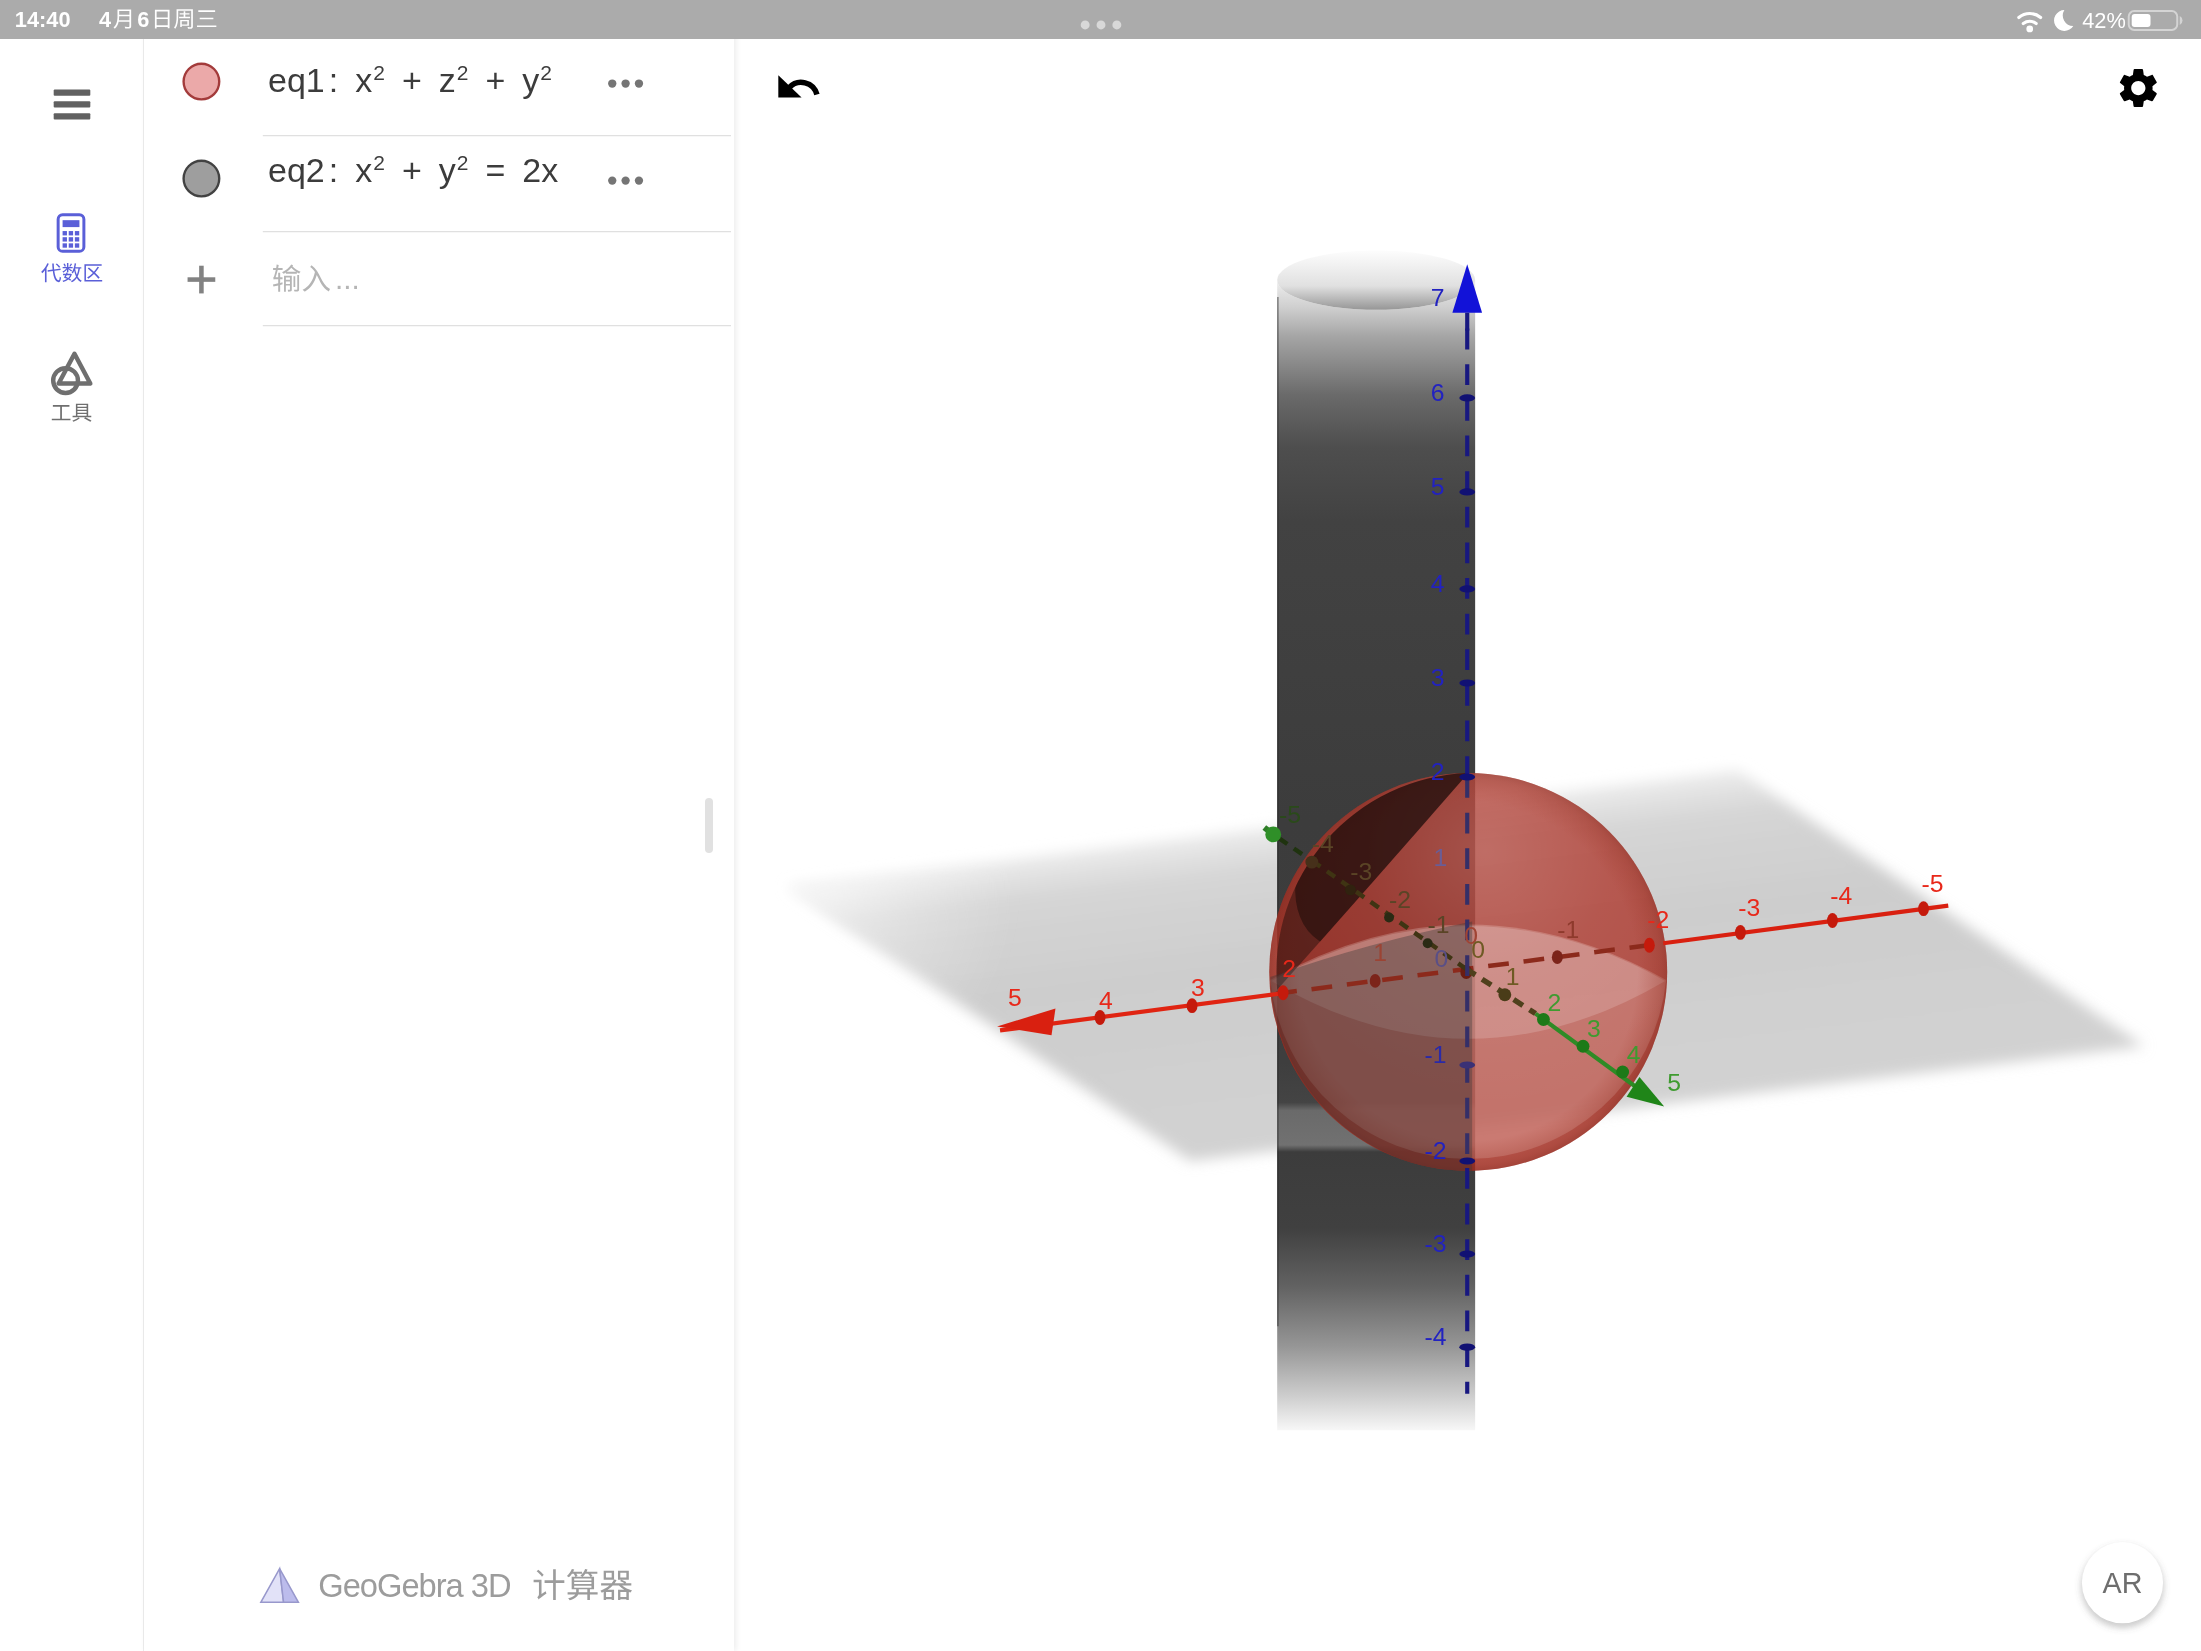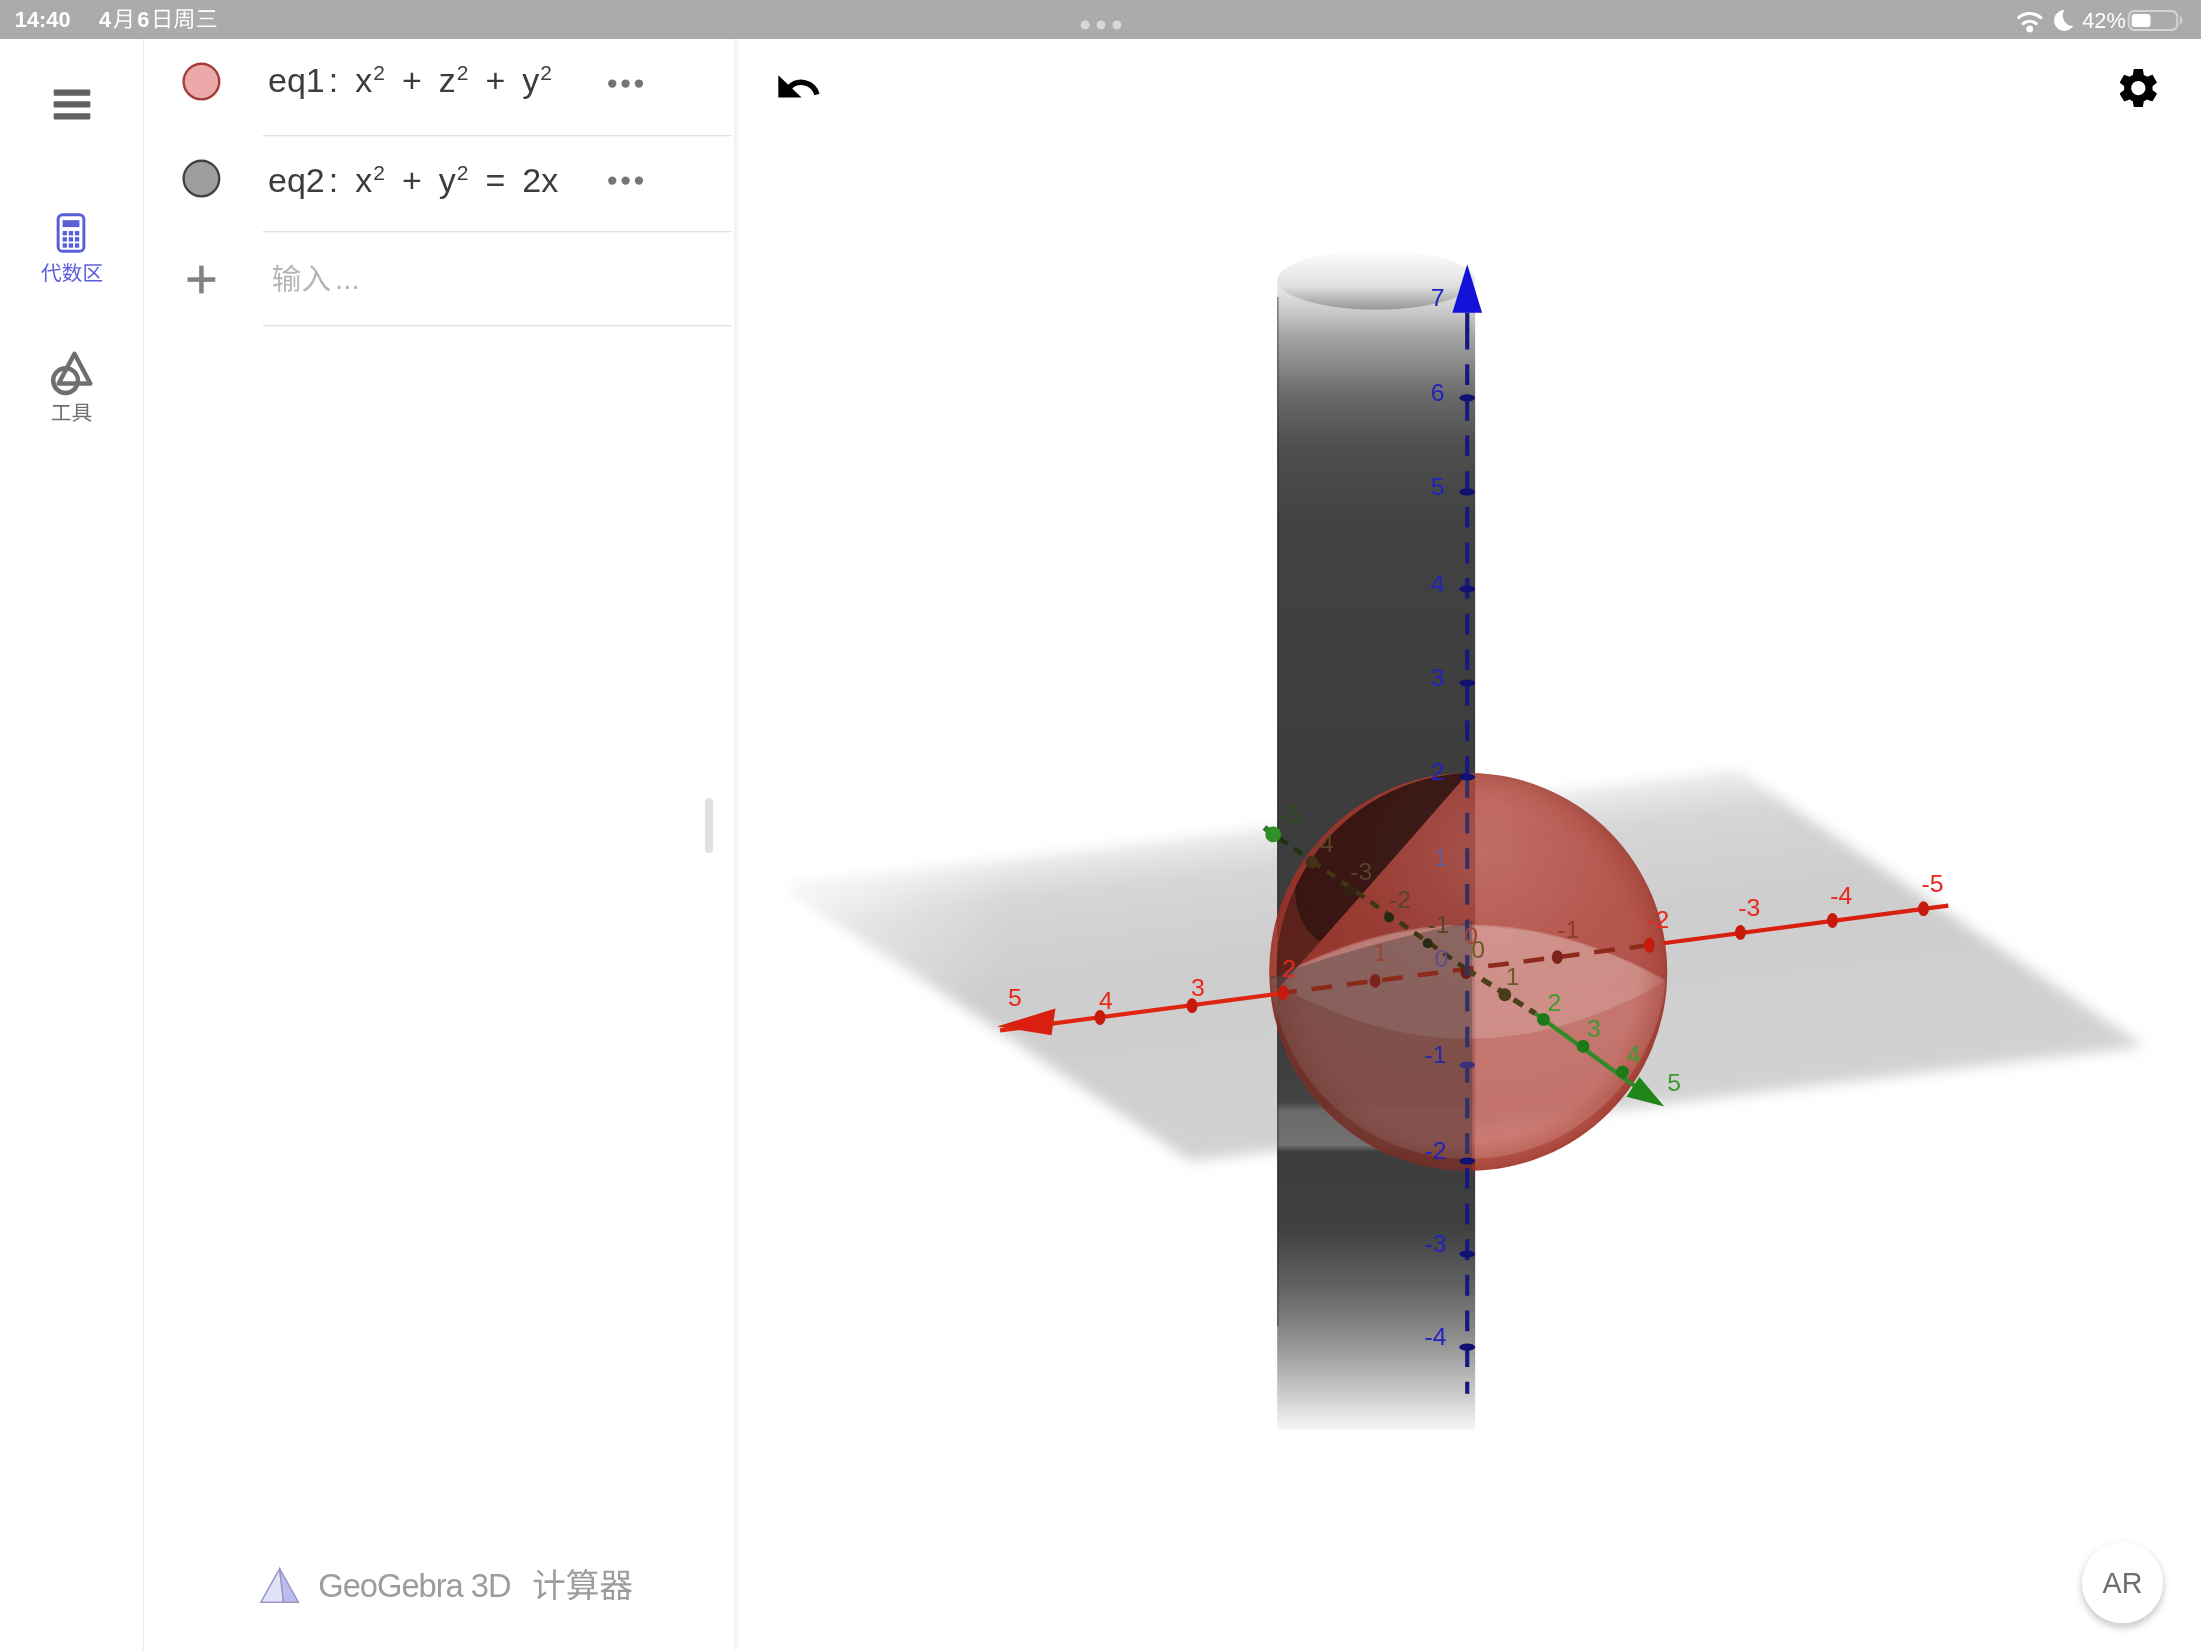--- a/index.html
+++ b/index.html
@@ -235,21 +235,21 @@
       <circle cx="500.0" cy="143" r="4.2" fill="#757575"></circle>
       <g stroke="#828282" stroke-width="4.6">
         <line x1="44" y1="243" x2="72" y2="243"></line>
         <line x1="58" y1="229" x2="58" y2="257"></line>
       </g>
       <path transform="translate(129.0,253.0) scale(0.03000,-0.03000)" d="M734 447V85H793V447ZM861 484V5C861 -6 857 -9 846 -10C833 -10 793 -10 747 -9C757 -27 765 -54 767 -71C826 -71 866 -70 890 -60C915 -49 922 -31 922 5V484ZM71 330C79 338 108 344 140 344H219V206C152 190 90 176 42 167L59 96L219 137V-79H285V154L368 176L362 239L285 221V344H365V413H285V565H219V413H132C158 483 183 566 203 652H367V720H217C225 756 231 792 236 827L166 839C162 800 157 759 150 720H47V652H137C119 569 100 501 91 475C77 430 65 398 48 393C56 376 67 344 71 330ZM659 843C593 738 469 639 348 583C366 568 386 545 397 527C424 541 451 557 477 574V532H847V581C872 566 899 551 926 537C935 557 956 581 974 596C869 641 774 698 698 783L720 816ZM506 594C562 635 615 683 659 734C710 678 765 633 826 594ZM614 406V327H477V406ZM415 466V-76H477V130H614V-1C614 -10 612 -12 604 -13C594 -13 568 -13 537 -12C546 -30 554 -57 556 -74C599 -74 630 -74 651 -63C672 -52 677 -33 677 -1V466ZM477 269H614V187H477Z" fill="#b5b5b5"></path>
       <path transform="translate(159.0,253.0) scale(0.03000,-0.03000)" d="M295 755C361 709 412 653 456 591C391 306 266 103 41 -13C61 -27 96 -58 110 -73C313 45 441 229 517 491C627 289 698 58 927 -70C931 -46 951 -6 964 15C631 214 661 590 341 819Z" fill="#b5b5b5"></path>
       <text x="193" y="253" font-size="30" fill="#b5b5b5" font-family="Liberation Sans, sans-serif">...</text>
     </svg>
     <div class="abs" style="left:268px;top:61px;font-size:34px;color:#3c3c3c;white-space:nowrap">eq1<span style="margin:0 17px 0 4px">:</span>x<span style="font-size:21px;vertical-align:12px;line-height:0;margin-left:1px">2</span><span style="margin:0 17px">+</span>z<span style="font-size:21px;vertical-align:12px;line-height:0;margin-left:1px">2</span><span style="margin:0 17px">+</span>y<span style="font-size:21px;vertical-align:12px;line-height:0;margin-left:1px">2</span></div>
-    <div class="abs" style="left:268px;top:161px;font-size:34px;color:#3c3c3c;white-space:nowrap">eq2<span style="margin:0 17px 0 4px">:</span>x<span style="font-size:21px;vertical-align:12px;line-height:0;margin-left:1px">2</span><span style="margin:0 17px">+</span>y<span style="font-size:21px;vertical-align:12px;line-height:0;margin-left:1px">2</span><span style="margin:0 17px">=</span>2x</div>
+    <div class="abs" style="left:268px;top:151px;font-size:34px;color:#3c3c3c;white-space:nowrap">eq2<span style="margin:0 17px 0 4px">:</span>x<span style="font-size:21px;vertical-align:12px;line-height:0;margin-left:1px">2</span><span style="margin:0 17px">+</span>y<span style="font-size:21px;vertical-align:12px;line-height:0;margin-left:1px">2</span><span style="margin:0 17px">=</span>2x</div>
     <svg class="abs" style="left:144px;top:1525px" width="590" height="127" viewBox="0 0 596 128">
       <polygon points="137,44 118,78 141,78" fill="#e2e2f8" stroke="#9898cc" stroke-width="1.5"></polygon>
       <polygon points="137,44 141,78 156,78" fill="#bcbcec" stroke="#9898cc" stroke-width="1.5"></polygon>
       <text x="176" y="73" font-size="33" letter-spacing="-1" fill="#9c9c9c" font-family="Liberation Sans, sans-serif">GeoGebra 3D</text>
       <path transform="translate(392.0,73.0) scale(0.03400,-0.03400)" d="M137 775C193 728 263 660 295 617L346 673C312 714 241 778 186 823ZM46 526V452H205V93C205 50 174 20 155 8C169 -7 189 -41 196 -61C212 -40 240 -18 429 116C421 130 409 162 404 182L281 98V526ZM626 837V508H372V431H626V-80H705V431H959V508H705V837Z" fill="#9c9c9c"></path>
       <path transform="translate(426.0,73.0) scale(0.03400,-0.03400)" d="M252 457H764V398H252ZM252 350H764V290H252ZM252 562H764V505H252ZM576 845C548 768 497 695 436 647C453 640 482 624 497 613H296L353 634C346 653 331 680 315 704H487V766H223C234 786 244 806 253 826L183 845C151 767 96 689 35 638C52 628 82 608 96 596C127 625 158 663 185 704H237C257 674 277 637 287 613H177V239H311V174L310 152H56V90H286C258 48 198 6 72 -25C88 -39 109 -65 119 -81C279 -35 346 28 372 90H642V-78H719V90H948V152H719V239H842V613H742L796 638C786 657 768 681 748 704H940V766H620C631 786 640 807 648 828ZM642 152H386L387 172V239H642ZM505 613C532 638 559 669 583 704H663C690 675 718 639 731 613Z" fill="#9c9c9c"></path>
       <path transform="translate(460.0,73.0) scale(0.03400,-0.03400)" d="M196 730H366V589H196ZM622 730H802V589H622ZM614 484C656 468 706 443 740 420H452C475 452 495 485 511 518L437 532V795H128V524H431C415 489 392 454 364 420H52V353H298C230 293 141 239 30 198C45 184 64 158 72 141L128 165V-80H198V-51H365V-74H437V229H246C305 267 355 309 396 353H582C624 307 679 264 739 229H555V-80H624V-51H802V-74H875V164L924 148C934 166 955 194 972 208C863 234 751 288 675 353H949V420H774L801 449C768 475 704 506 653 524ZM553 795V524H875V795ZM198 15V163H365V15ZM624 15V163H802V15Z" fill="#9c9c9c"></path>
     </svg>
   </div>
 

